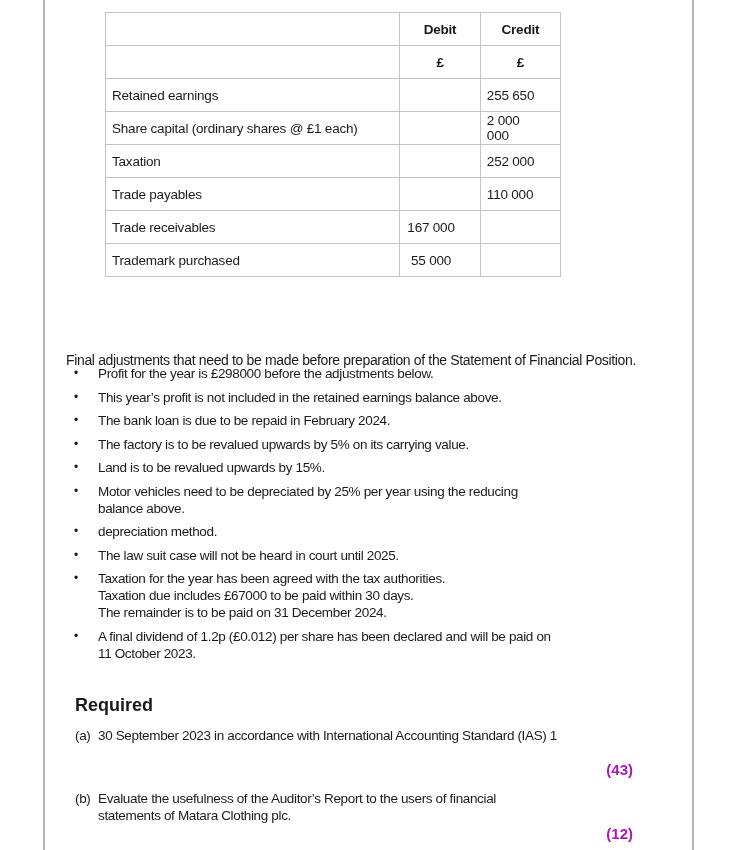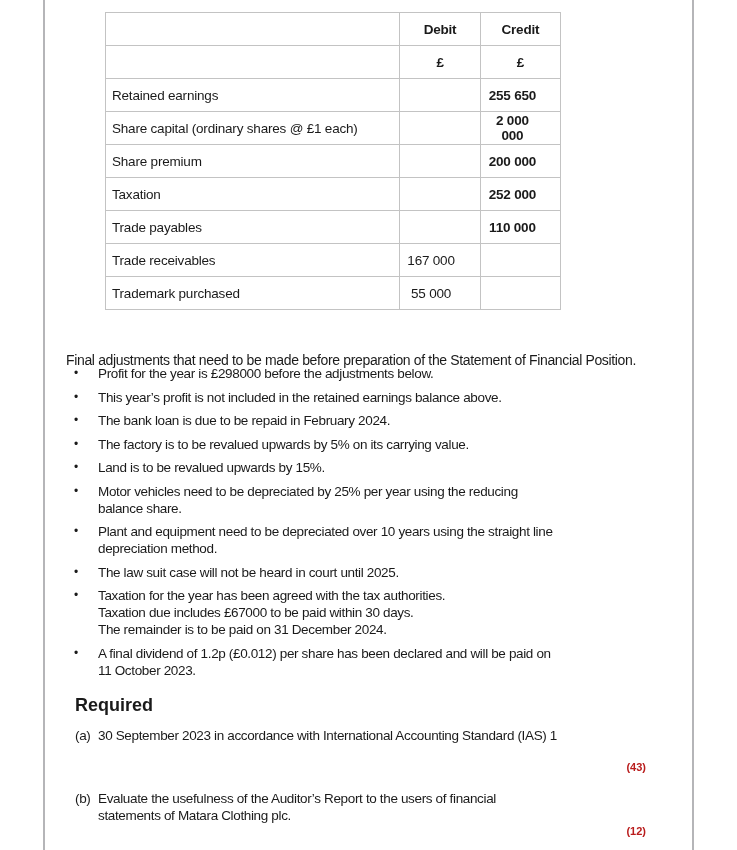--- a/index.html
+++ b/index.html
@@ -36,21 +36,21 @@
       letter-spacing: -0.2px;
     }
     table.tb td {
       border: 1.5px solid #c3c3c3;
       height: 33px;
       padding: 0 6px;
       box-sizing: border-box;
     }
     table.tb td.c0 { width: 352px; }
     table.tb td.c1 { width: 88px; text-align: center; padding-right: 24px; }
-    table.tb td.c2 { width: 88px; text-align: center; padding-right: 22px; font-weight: bold; }
+    table.tb td.c2 { width: 88px; text-align: left; padding-right: 22px; }
     table.tb tr.head td { text-align: center; font-weight: bold; padding: 0; }
     table.tb tr.head td.c0 { text-align: left; }
 
     .intro {
       position: absolute;
       left: 66px;
       top: 336px;
       font-size: 14px;
       letter-spacing: -0.35px;
       white-space: nowrap;
@@ -102,24 +102,24 @@
       top: 0;
     }
     .q .qtext {
       margin-left: 23px;
     }
     .q .qtext .line { display: block; }
     .qa { top: 727px; }
     .qb { top: 790px; }
     .marks {
       position: absolute;
-      right: 91px;
+      right: 104px;
       font-weight: bold;
-      color: #b91c1c;
-      font-size: 11px;
+      color: #a21caf;
+      font-size: 15px;
     }
     .marks-a { top: 761px; }
     .marks-b { top: 825px; }
   </style>
 </head>
 <body>
 
 <div class="page"></div>
 
 <table class="tb">
@@ -138,25 +138,20 @@
       <td class="c0">Retained earnings</td>
       <td class="c1"></td>
       <td class="c2">255 650</td>
     </tr>
     <tr>
       <td class="c0">Share capital (ordinary shares @ £1 each)</td>
       <td class="c1"></td>
       <td class="c2">2 000 000</td>
     </tr>
     <tr>
-      <td class="c0">Share premium</td>
-      <td class="c1"></td>
-      <td class="c2">200 000</td>
-    </tr>
-    <tr>
       <td class="c0">Taxation</td>
       <td class="c1"></td>
       <td class="c2">252 000</td>
     </tr>
     <tr>
       <td class="c0">Trade payables</td>
       <td class="c1"></td>
       <td class="c2">110 000</td>
     </tr>
     <tr>
@@ -191,25 +186,24 @@
     <span class="bullet">•</span>
     <span class="line">The factory is to be revalued upwards by 5% on its carrying value.</span>
   </li>
   <li>
     <span class="bullet">•</span>
     <span class="line">Land is to be revalued upwards by 15%.</span>
   </li>
   <li>
     <span class="bullet">•</span>
     <span class="line">Motor vehicles need to be depreciated by 25% per year using the reducing</span>
-    <span class="line">balance share.</span>
-  </li>
-  <li>
-    <span class="bullet">•</span>
-    <span class="line">Plant and equipment need to be depreciated over 10 years using the straight line</span>
+    <span class="line">balance above.</span>
+  </li>
+  <li>
+    <span class="bullet">•</span>
     <span class="line">depreciation method.</span>
   </li>
   <li>
     <span class="bullet">•</span>
     <span class="line">The law suit case will not be heard in court until 2025.</span>
   </li>
   <li>
     <span class="bullet">•</span>
     <span class="line">Taxation for the year has been agreed with the tax authorities.</span>
     <span class="line">Taxation due includes £67000 to be paid within 30 days.</span>

